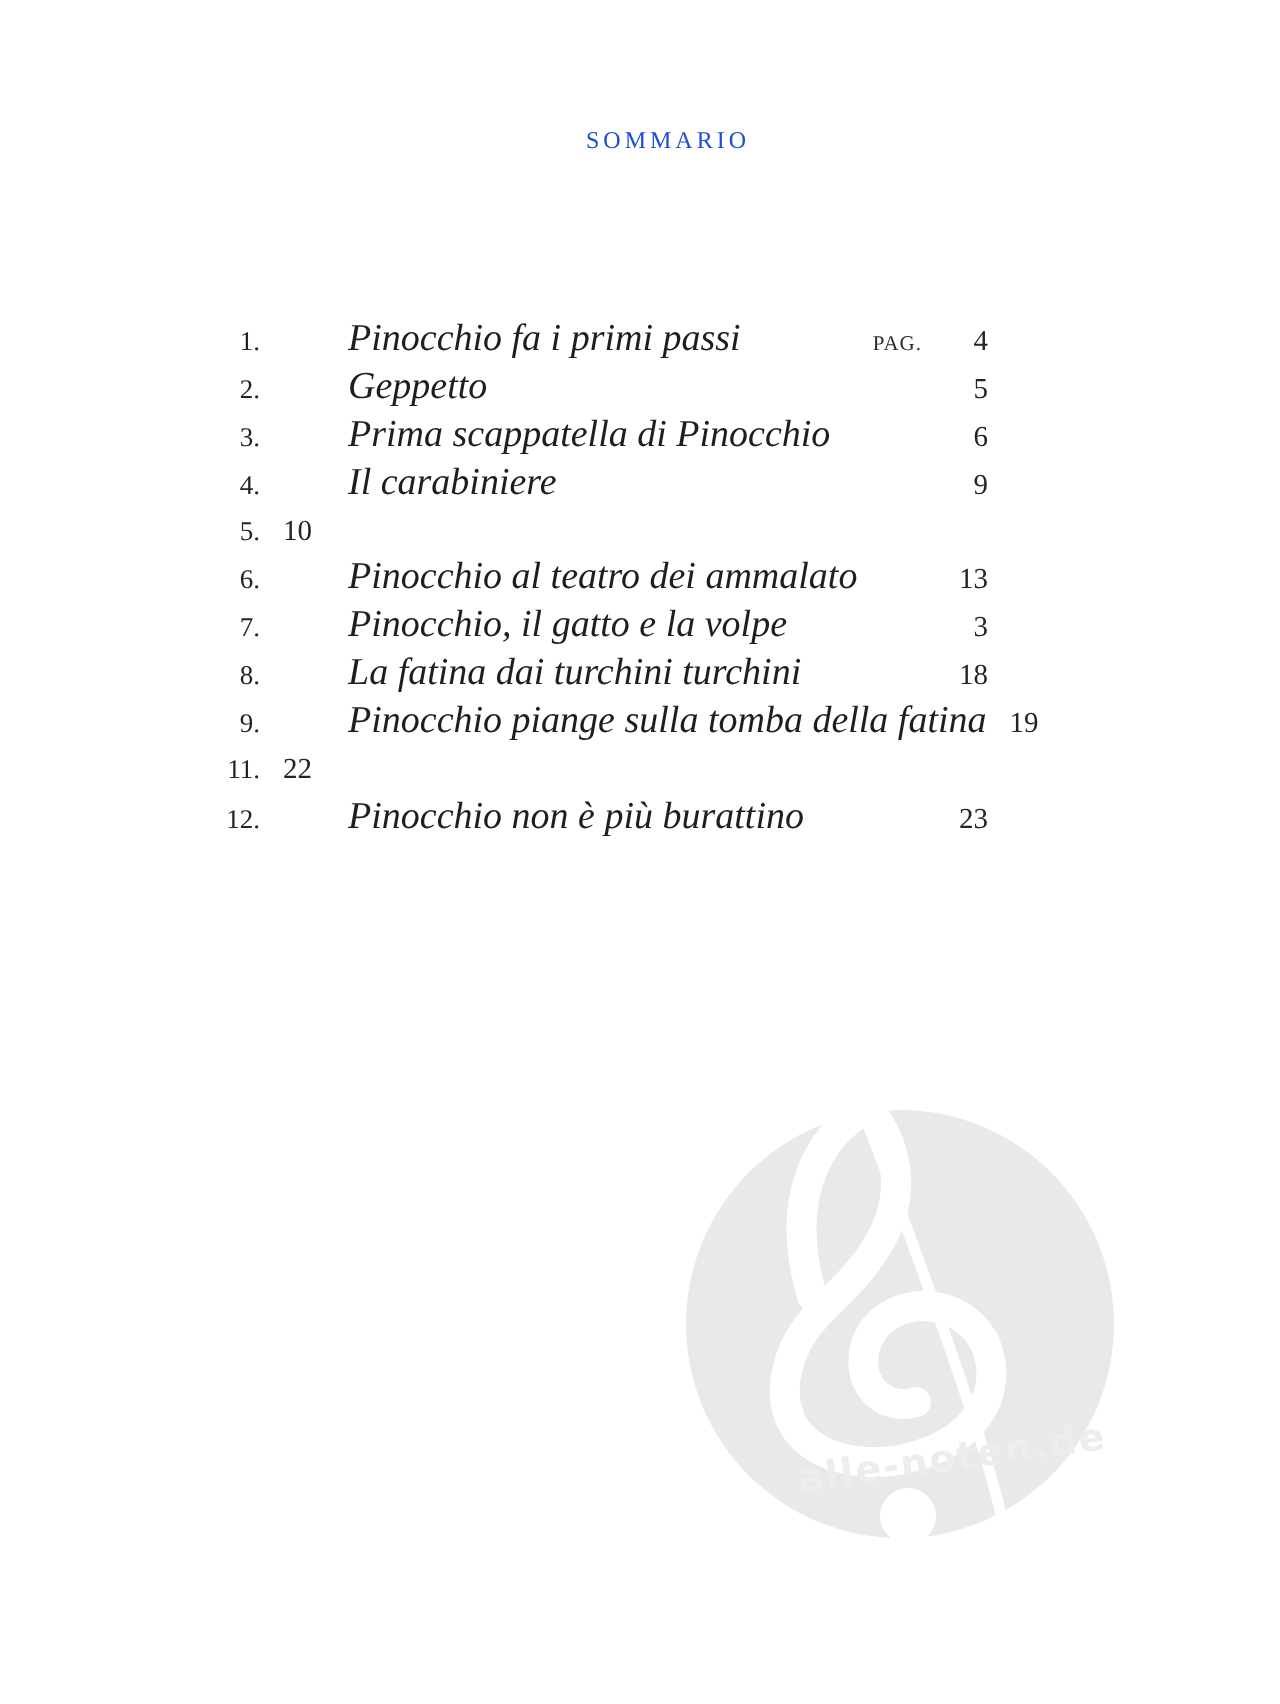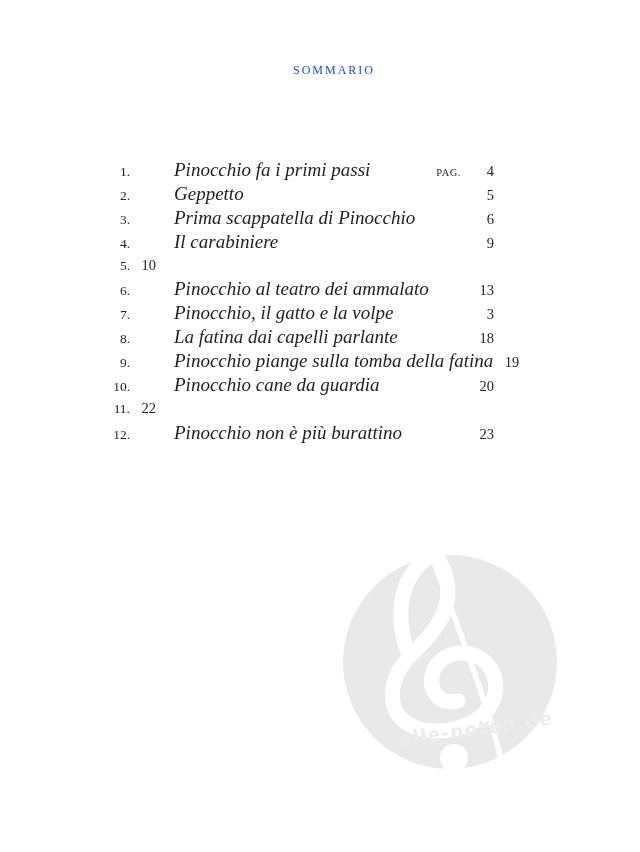--- a/index.html
+++ b/index.html
@@ -127,32 +127,27 @@
         <span class="title">Pinocchio al teatro dei ammalato</span>
         <span class="pnum">13</span>
       </div>
       <div class="row">
         <span class="num">7.</span>
         <span class="title">Pinocchio, il gatto e la volpe</span>
         <span class="pnum">3</span>
       </div>
       <div class="row">
         <span class="num">8.</span>
-        <span class="title">La fatina dai capelli parlante</span>
+        <span class="title">La fatina dai turchini turchini</span>
         <span class="pnum">18</span>
       </div>
       <div class="row">
         <span class="num">9.</span>
         <span class="title">Pinocchio piange sulla tomba della fatina</span>
         <span class="pnum">19</span>
-      </div>
-      <div class="row">
-        <span class="num">10.</span>
-        <span class="title">Pinocchio cane da guardia</span>
-        <span class="pnum">20</span>
       </div>
       <div class="row">
         <span class="num">11.</span>
         <span class="pnum">22</span>
       </div>
       <div class="row">
         <span class="num">12.</span>
         <span class="title">Pinocchio non è più burattino</span>
         <span class="pnum">23</span>
       </div>

